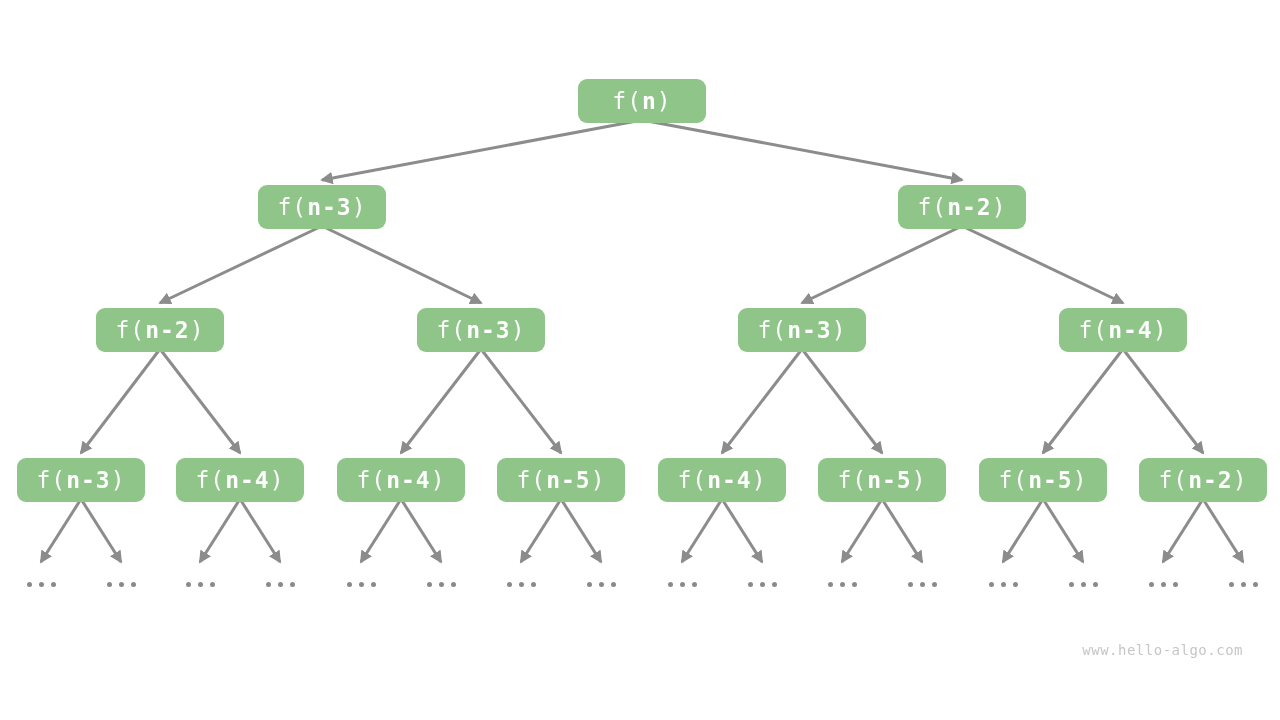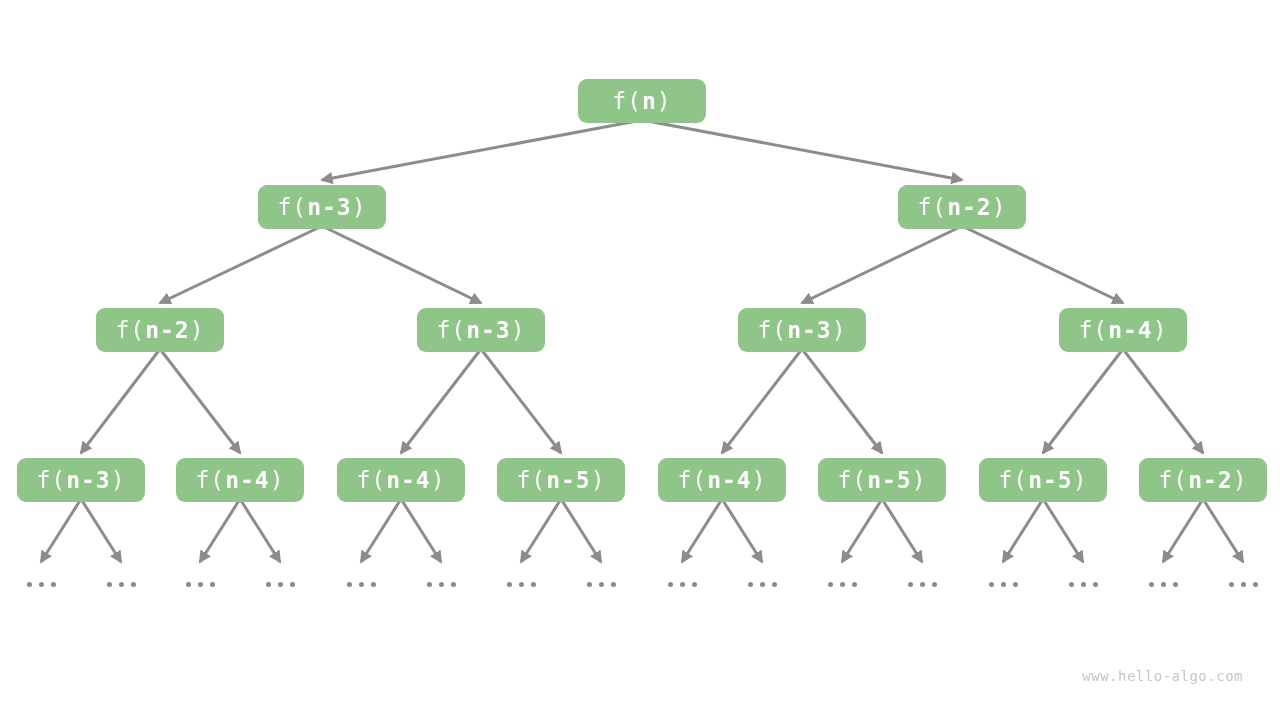--- a/index.html
+++ b/index.html
@@ -34,21 +34,21 @@
   }
   .dot {
     width: 5px;
     height: 5px;
     border-radius: 50%;
     background: var(--dot-color, #8a8a8a);
   }
   .watermark {
     position: absolute;
     right: 37px;
-    top: 668px;
+    top: 642px;
     font-size: 14px;
     letter-spacing: 0.5px;
     color: var(--wm-color, #c6c6c6);
   }
 </style>
 </head>
 <body>
 
 <div class="canvas" style="--bg: #ffffff; --node-fill: #8fc588; --node-text: #ffffff; --dot-color: #8a8a8a; --wm-color: #c6c6c6;">
   <svg class="edges-svg" id="edges-svg" width="1280" height="720">

